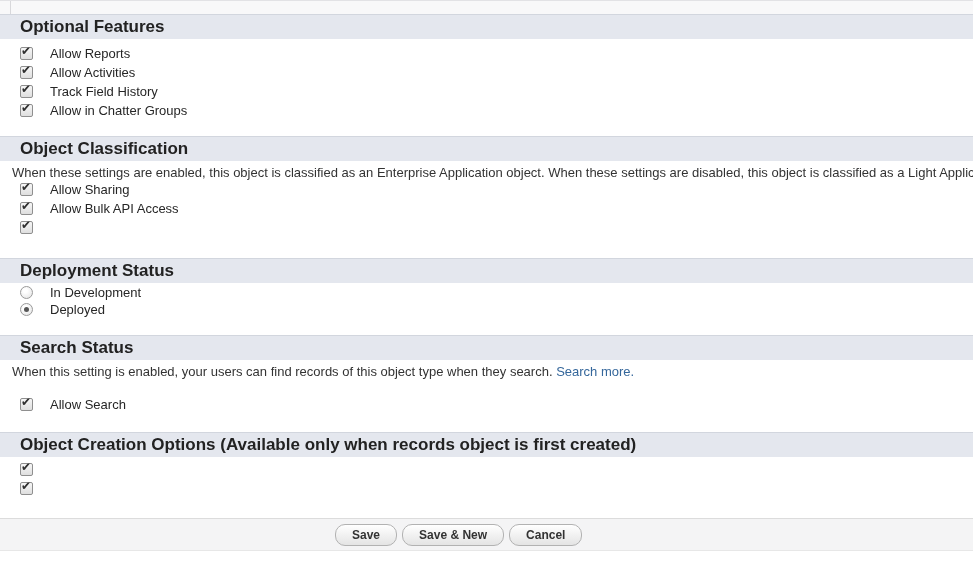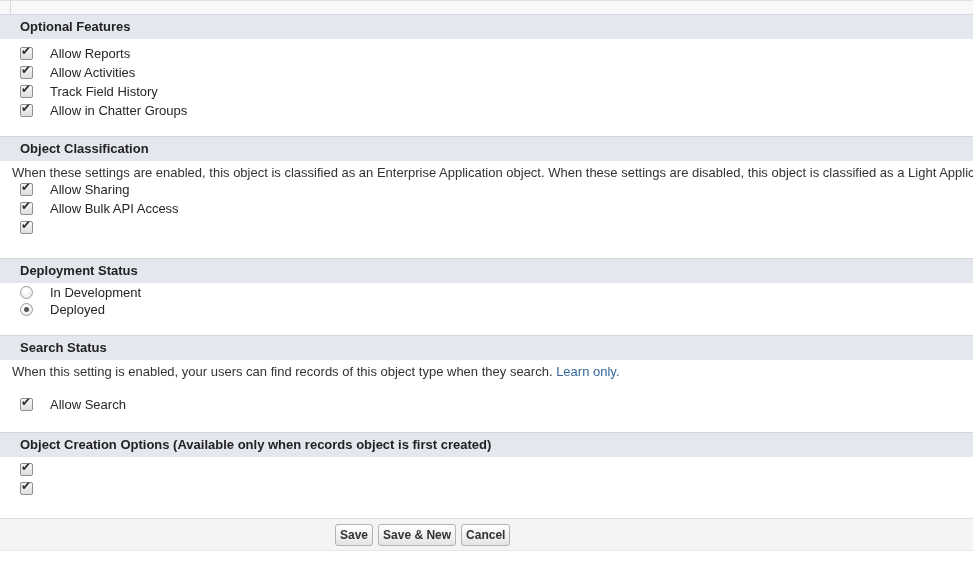--- a/index.html
+++ b/index.html
@@ -10,21 +10,21 @@
     font-size: 13px; color: #1f1f1f;
   }
   .topstrip {
     position: absolute; left: 0; top: 0; width: 973px; height: 14px;
     background: #f8f8f9; border-top: 1px solid #e2e2e5; box-sizing: border-box;
   }
   .vfrag { position: absolute; left: 10px; top: 0; width: 1px; height: 14px; background: #d8d8db; }
   .sechead {
     position: absolute; left: 0; width: 973px; height: 25px;
     background: #e4e7ee; border-top: 1px solid #d2d6de; box-sizing: border-box;
-    line-height: 24px; padding-left: 20px; font-weight: bold; font-size: 13px; color: #222;
+    line-height: 24px; padding-left: 20px; font-weight: bold; font-size: 17px; color: #222;
   }
   .row { position: absolute; left: 20px; height: 16px; display: flex; align-items: center; }
   .row .lbl { margin-left: 17px; white-space: nowrap; color: #262626; }
   .cb {
     width: 13px; height: 13px; box-sizing: border-box; flex: 0 0 13px;
     border: 1px solid #8f8f8f; border-radius: 2px;
     background: linear-gradient(#f6f6f6, #dfdfdf); position: relative;
   }
   .cb .mk {
     position: absolute; left: 0px; top: -4px;
@@ -45,21 +45,21 @@
   }
   .desc a { color: #35679b; text-decoration: none; }
   .btnbar {
     position: absolute; left: 0; top: 518px; width: 973px; height: 33px;
     background: #f4f4f5; border-top: 1px solid #dcdcdc; border-bottom: 1px solid #e7e7e7;
     box-sizing: border-box;
   }
   .btnrow { position: absolute; left: 335px; top: 524px; display: flex; gap: 5px; }
   .btn {
     font-family: "Liberation Sans", sans-serif; font-size: 12px; font-weight: bold; color: #333;
-    padding: 3px 4px; border: 1px solid #b2b2b2; border-radius: 3px;
+    padding: 3px 16px; border: 1px solid #b2b2b2; border-radius: 10px;
     background: linear-gradient(#ffffff, #e4e4e4); cursor: pointer; line-height: 14px; text-align: center;
   }
 </style>
 </head>
 <body>
 
 <div class="topstrip">
   <div class="vfrag"></div>
 </div>
 
@@ -115,21 +115,21 @@
   <span class="lbl">In Development</span>
 </div>
 <div class="row" style="top:301px">
   <span class="radio sel"></span>
   <span class="lbl">Deployed</span>
 </div>
 
 <div class="sechead" style="top:335px">Search Status</div>
 <div class="desc" style="top:364px">
   <span>When this setting is enabled, your users can find records of this object type when they search.</span>
-  <a href="#">Learn only.</a>
+  <a href="#">Search more.</a>
 </div>
 <div class="row" style="top:396px">
   <span class="cb">
       <span class="mk">✔</span>
     </span>
   <span class="lbl">Allow Search</span>
 </div>
 
 <div class="sechead" style="top:432px">Object Creation Options (Available only when records object is first created)</div>
 <div class="row" style="top:461px">

